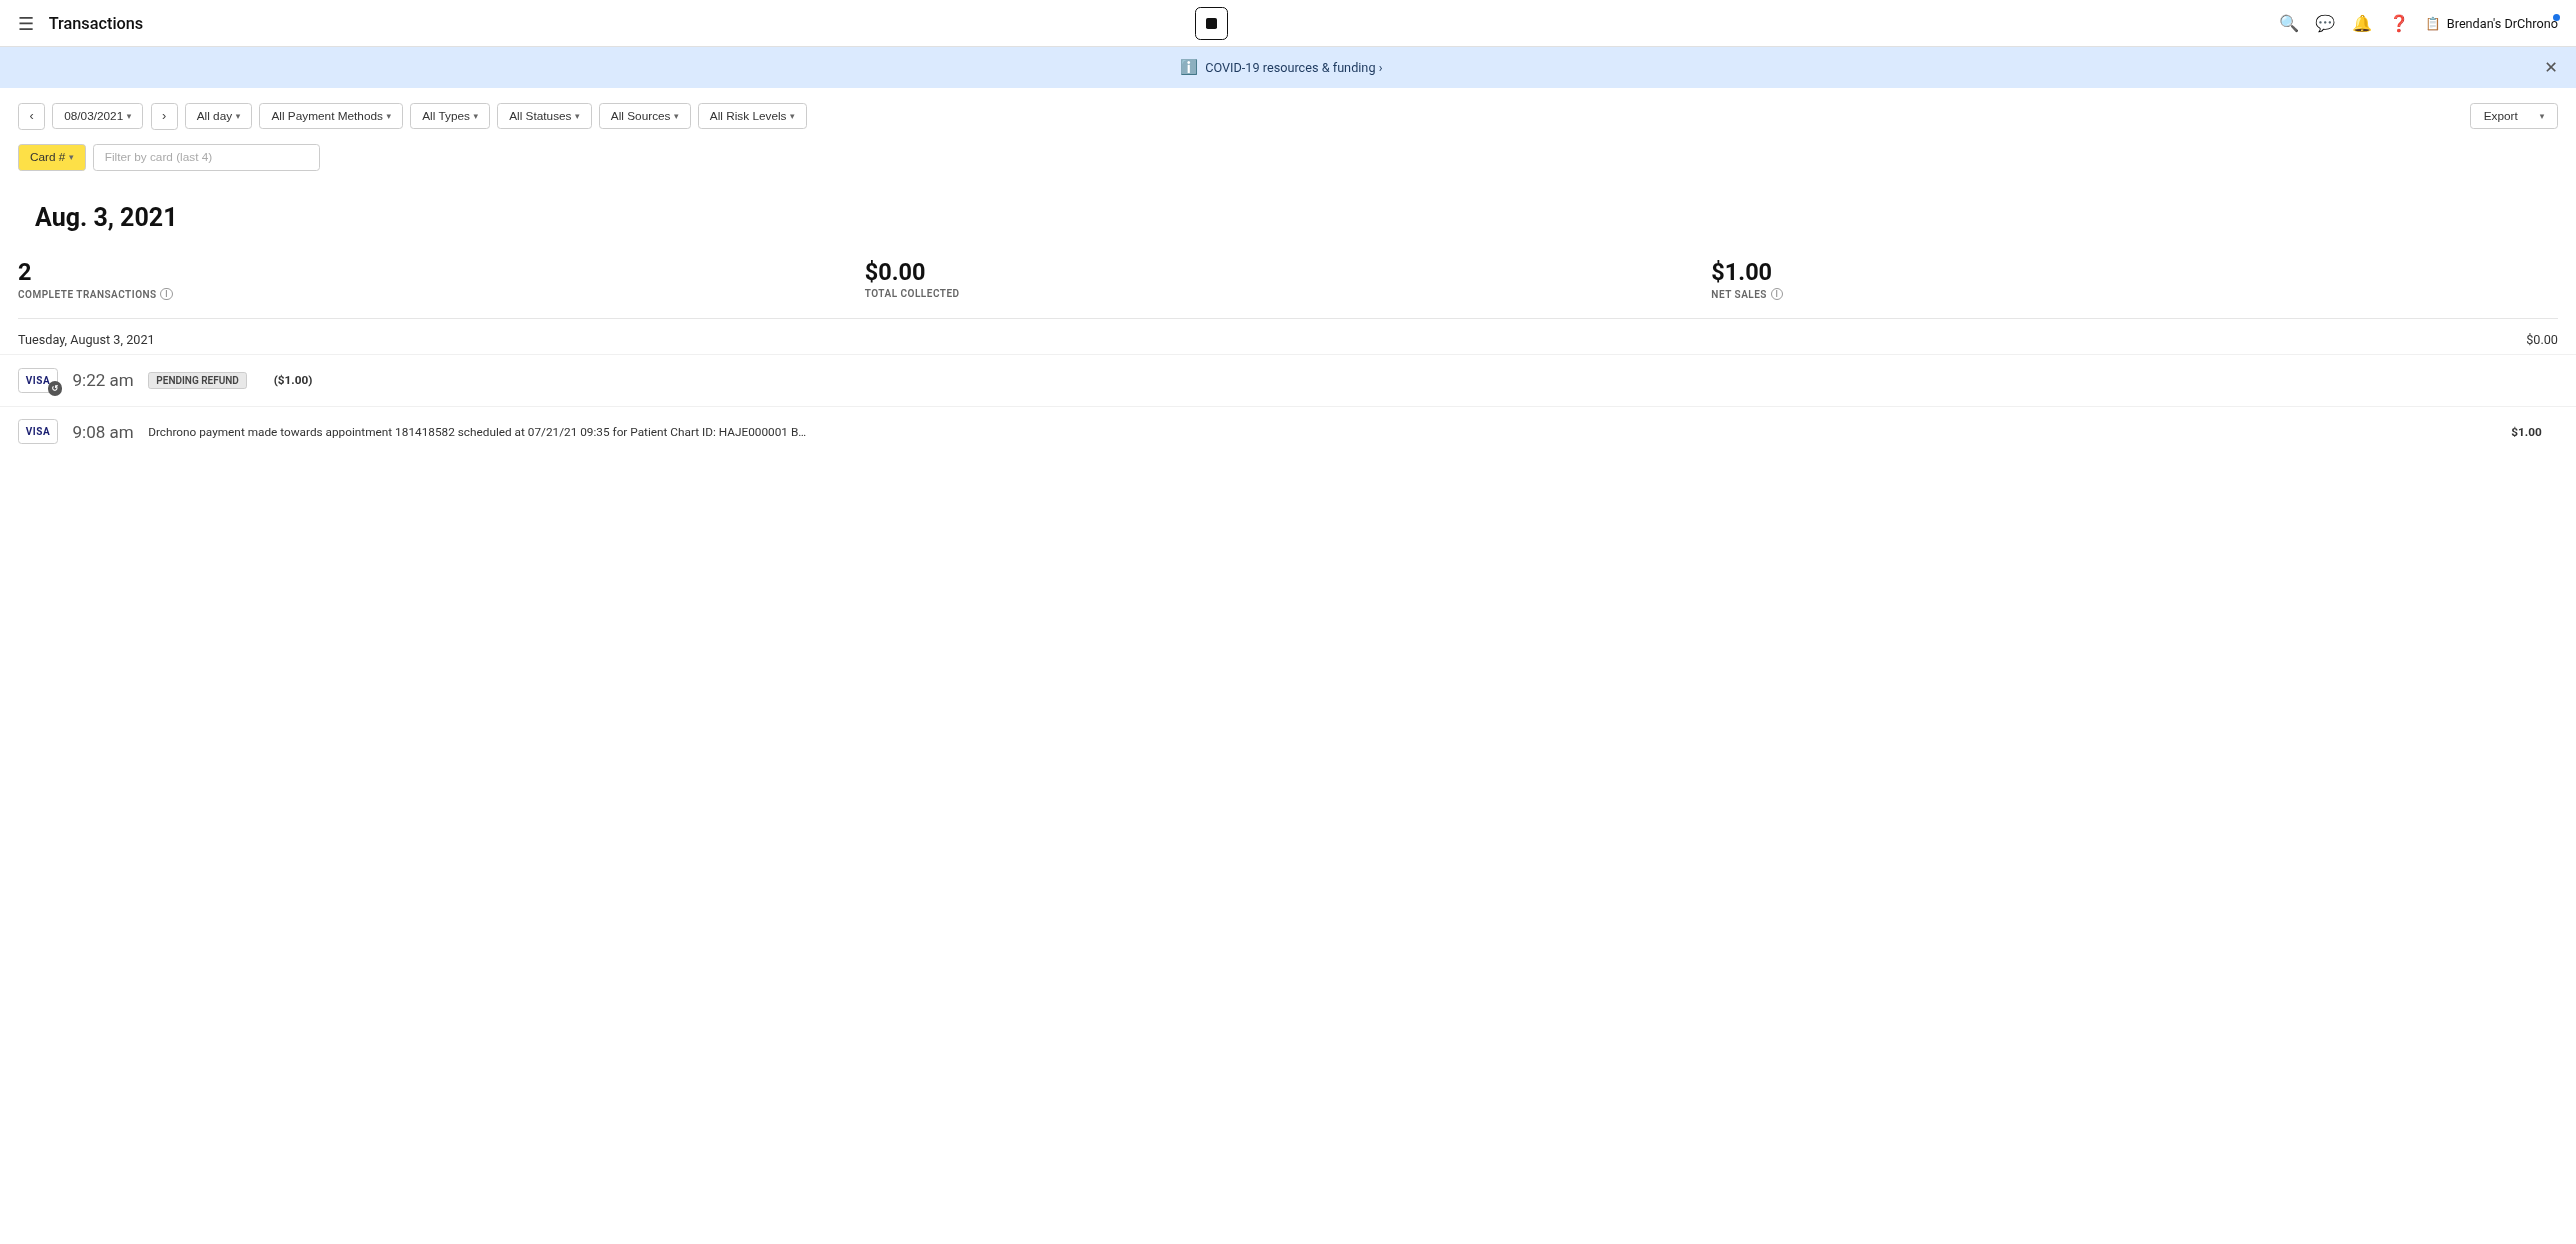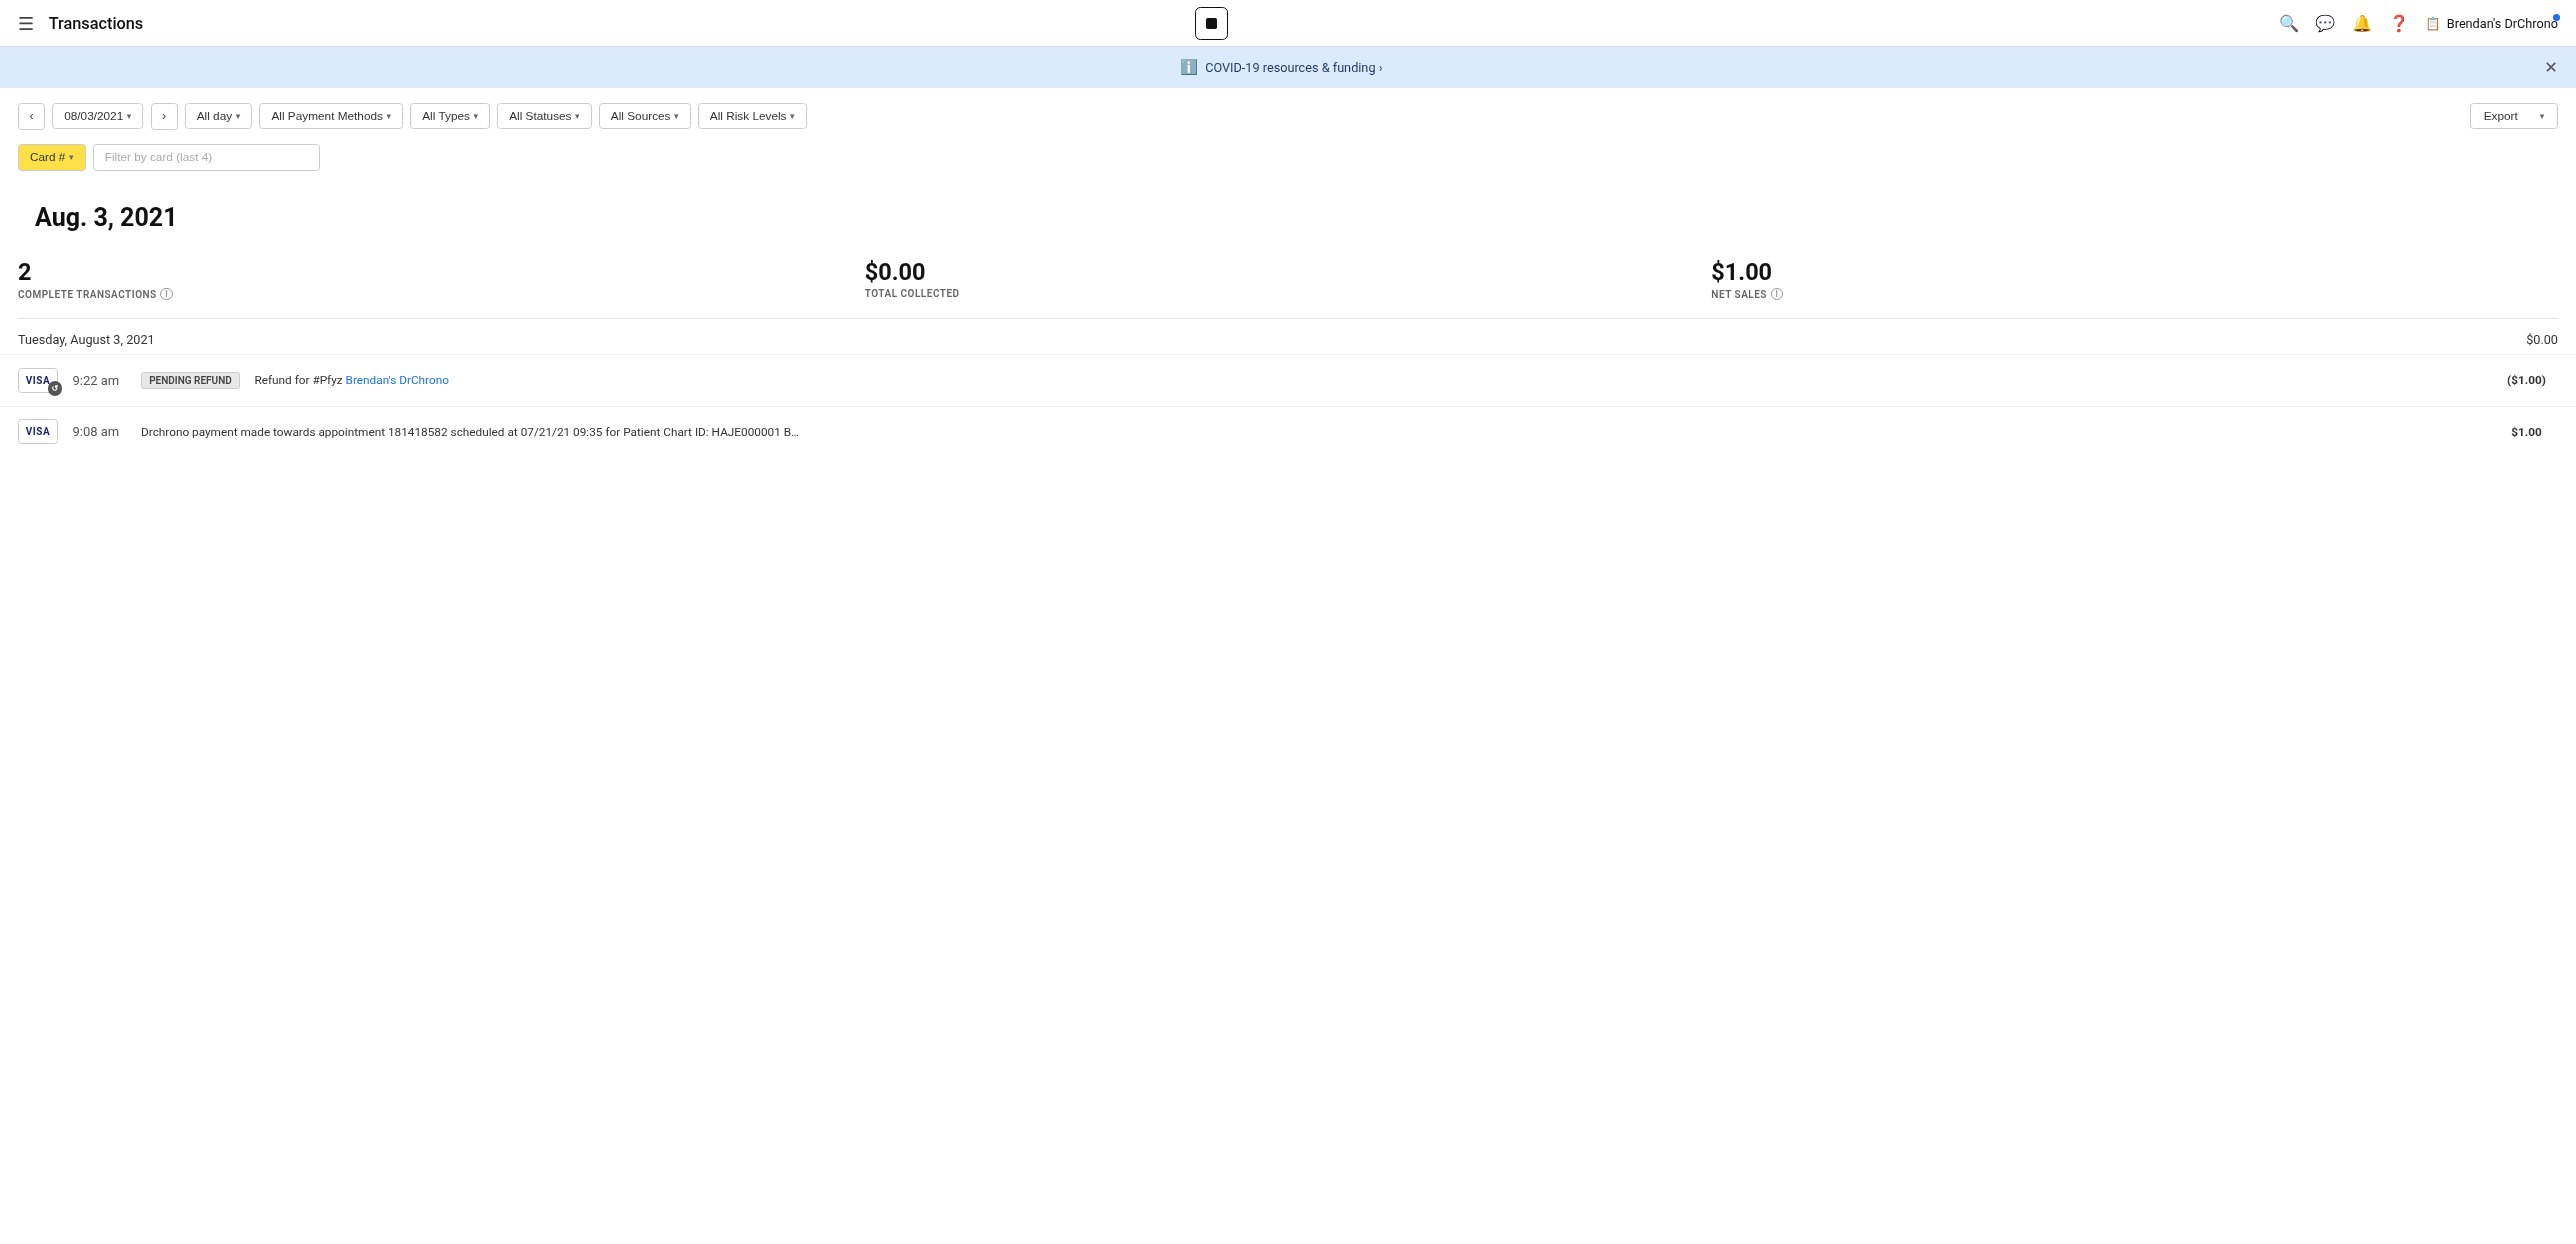--- a/index.html
+++ b/index.html
@@ -110,21 +110,21 @@
       display: flex; align-items: center; justify-content: center;
       letter-spacing: 0.5px;
     }
     .refund-visa { position: relative; }
     .refund-circle {
       position: absolute; bottom: -3.6px; right: -5.4px;
       width: 14.5px; height: 14.5px; background: #555; border-radius: 50%;
       display: flex; align-items: center; justify-content: center;
       font-size: 8.2px; color: #fff; font-weight: 700;
     }
-    .txn-time { font-size: 13px; color: #555; min-width: 54px; }
+    .txn-time { font-size: 17px; color: #555; min-width: 54px; }
     .pending-badge {
       background: #e8e8e8; border: 0.9px solid #ccc; border-radius: 2.7px;
       padding: 1.8px 7.2px; font-size: 10px; font-weight: 600; color: #444;
       white-space: nowrap;
     }
     .txn-desc { font-size: 11.8px; color: #333; flex: 1; }
     .txn-desc .link-text { color: #1a73e8; }
     .txn-amount { font-size: 11.8px; color: #333; font-weight: 700; min-width: 63px; text-align: center; }
     .txn-amount.negative { color: #333; }
 
@@ -247,23 +247,20 @@
   <span class="txn-date-total">$0.00</span>
 </div>
 
 <div class="txn-row">
   <div class="visa-badge refund-visa">
     <span>VISA</span>
     <span class="refund-circle">↺</span>
   </div>
   <span class="txn-time">9:22 am</span>
   <span class="pending-badge">PENDING REFUND</span>
-  <span class="txn-desc">
-    <span>Refund for #Pfyz </span><span class="link-text">Brendan's DrChrono</span>
-  </span>
   <span class="txn-amount negative">($1.00)</span>
 </div>
 
 <div class="txn-row">
   <div class="visa-badge">
     <span>VISA</span>
   </div>
   <span class="txn-time">9:08 am</span>
   <span class="txn-desc">Drchrono payment made towards appointment 181418582 scheduled at 07/21/21 09:35 for Patient Chart ID: HAJE000001 B…</span>
   <span class="txn-amount">$1.00</span>

